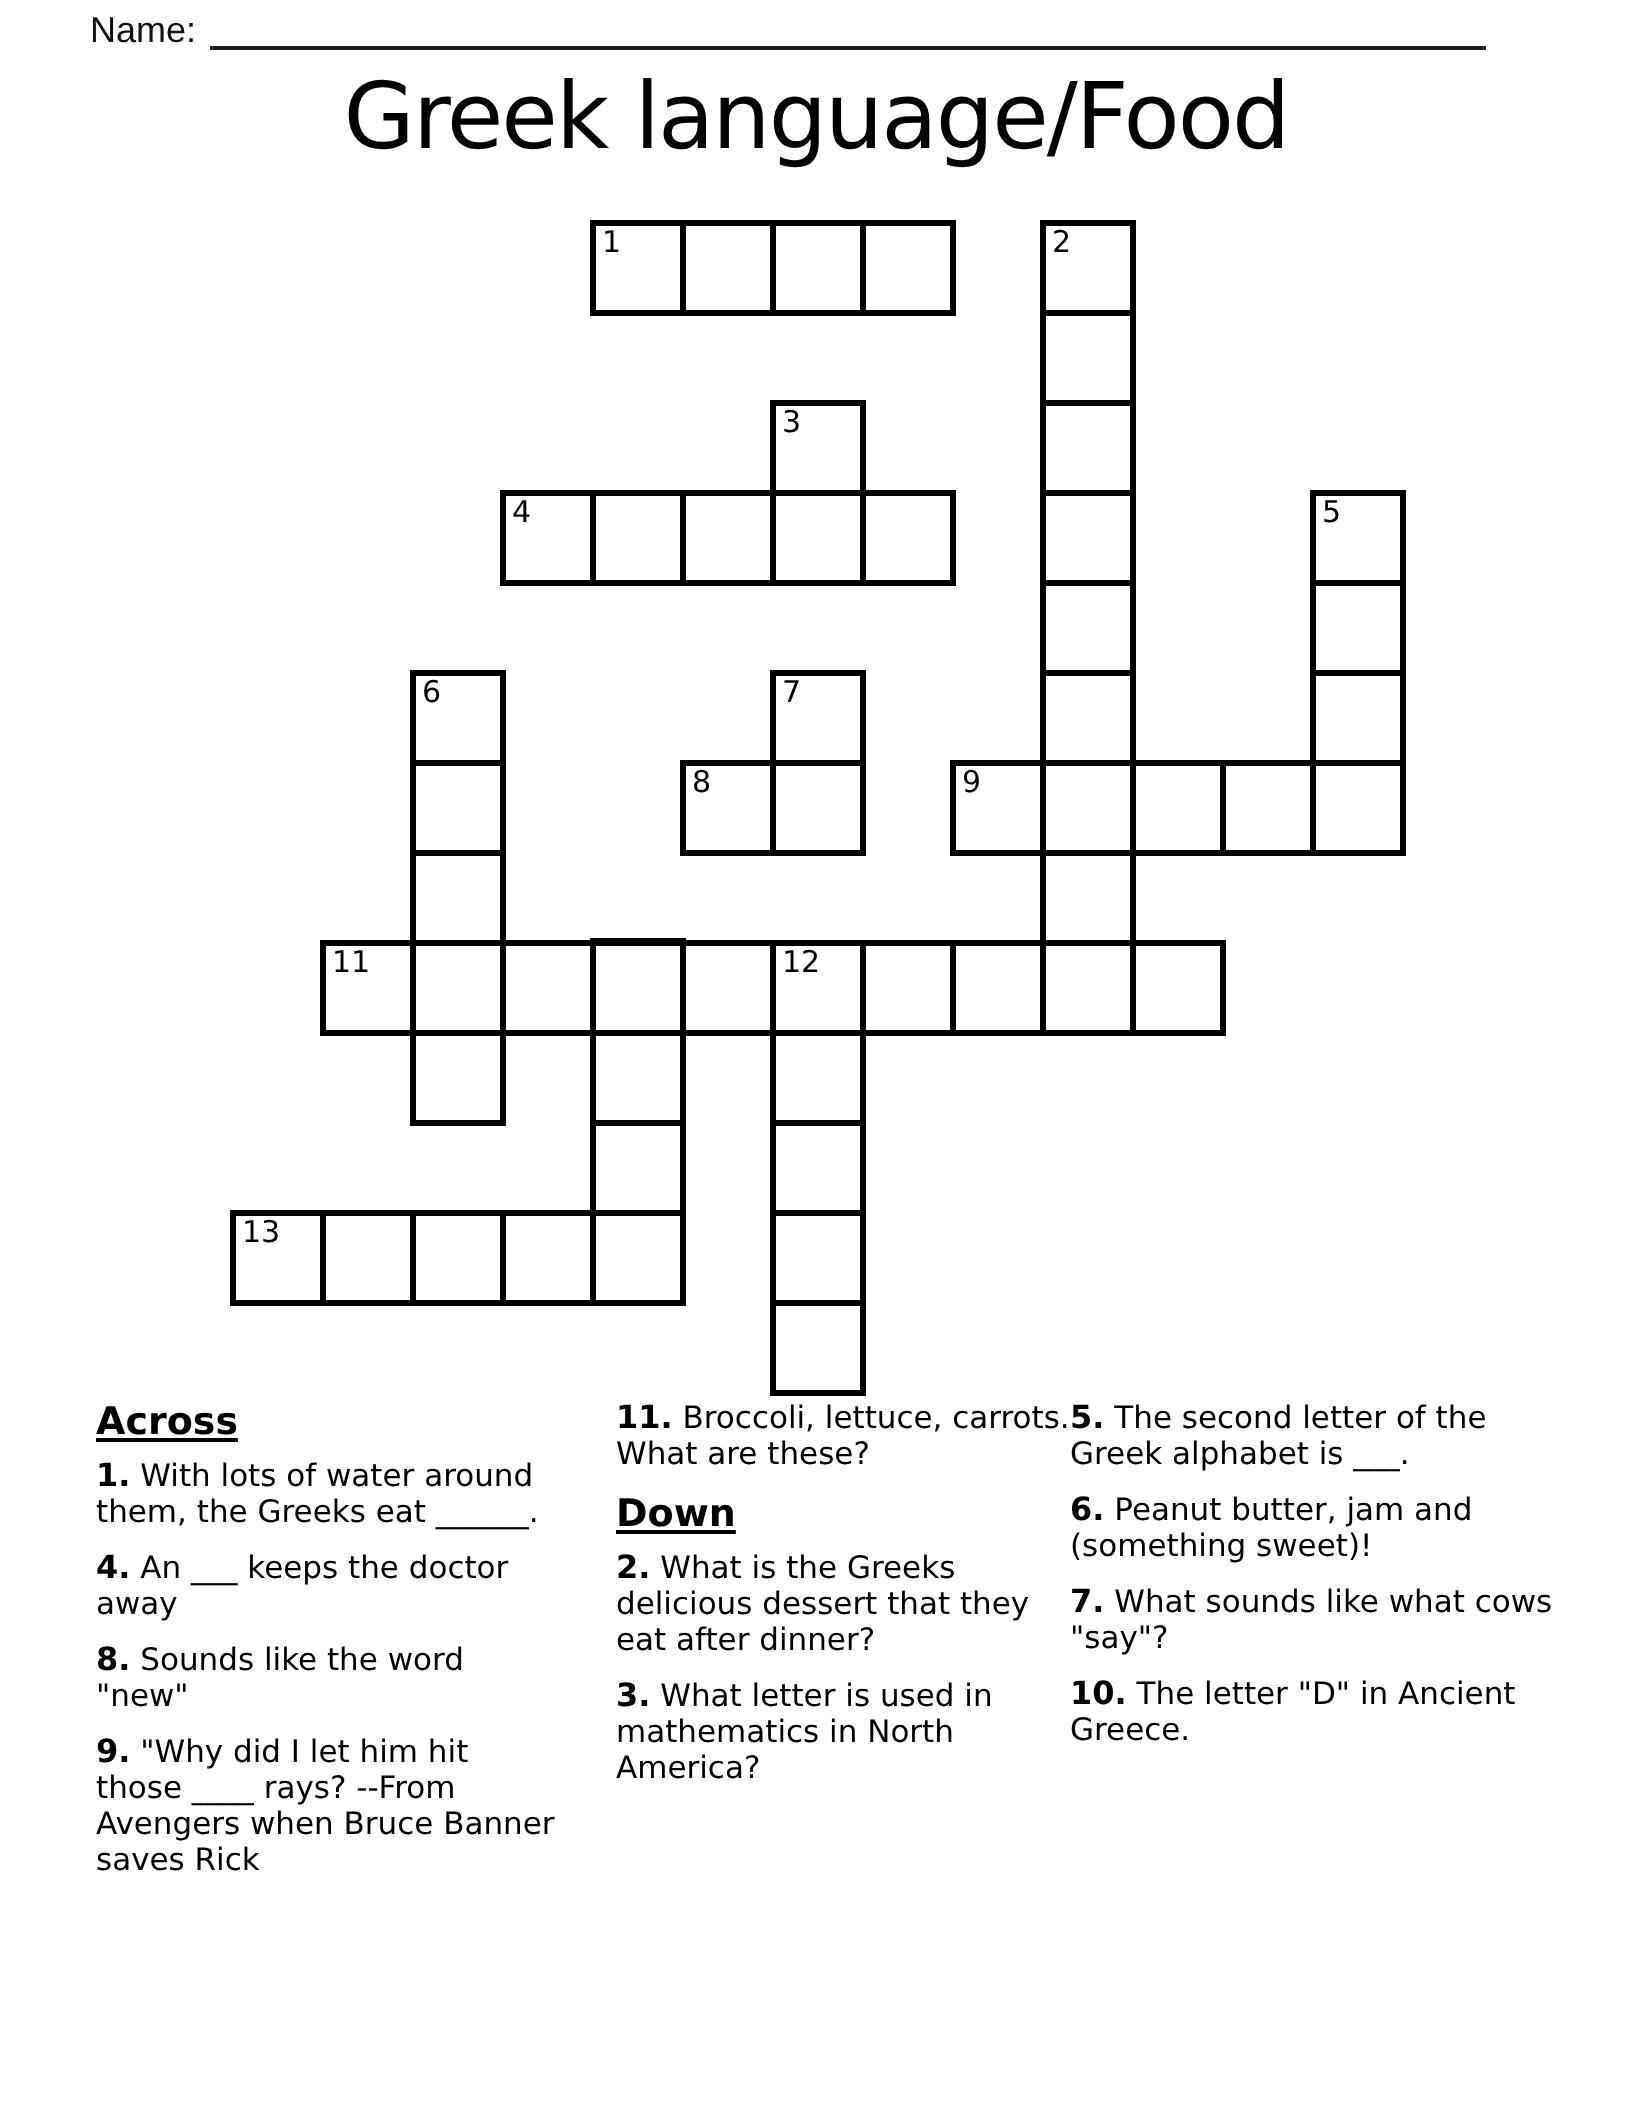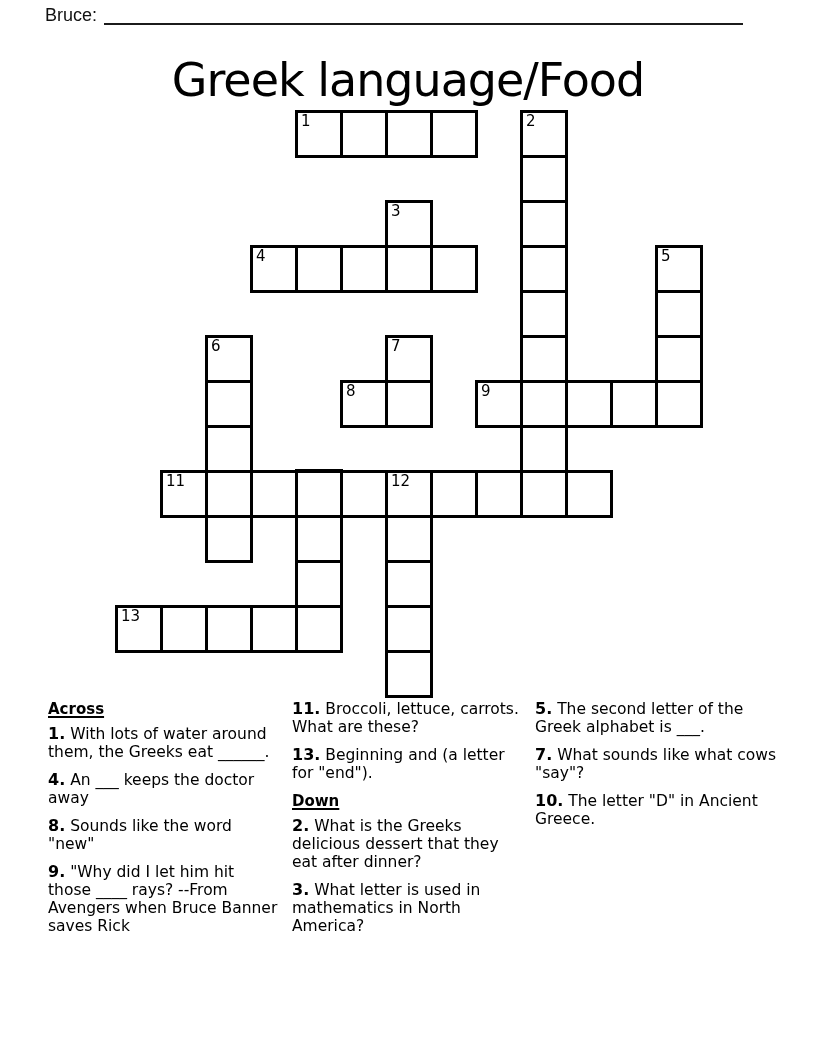--- a/index.html
+++ b/index.html
@@ -19,57 +19,56 @@
   .name-line {
     flex:1; height:17px; margin-left:7px;
     border-bottom:2px solid #1b1b1b;
   }
   
   .title {
     position:absolute; left:0; top:31px; width:816px;
     text-align:center;
     font-size:46px; line-height:1.2; font-weight:normal;
     letter-spacing:-1px;
-    margin-top:22px;
   }
   
   #grid { position:absolute; left:0; top:0; }
   .cell {
     position:absolute;
     background:#ffffff;
     border:3px solid #000;
     box-sizing:border-box;
   }
   .cellnum {
     position:absolute; top:1px; left:3px;
     font-size:15px; line-height:1; color:#000;
   }
   
   .clue-col { position:absolute; top:700px; }
   .col0 { left:48px;  width:232px; }
-  .col1 { left:292px; width:230px; }
+  .col1 { left:308px; width:230px; }
   .col2 { left:535px; width:244px; }
   .clue-header {
-    font-size:15px; font-weight:bold;
+    font-size:19px; font-weight:bold;
     text-decoration:underline;
     text-decoration-thickness:2px;
     text-underline-offset:2px;
     margin:0 0 7px 0;
   }
   .clue {
     font-size:15.5px; line-height:18px;
     margin:0 0 10px 0;
   }
   .clue-num { font-weight:bold; font-size:16px; }
 </style>
 </head>
 <body>
 
 <div class="name-row">
-  <span>Bruce:</span>
+  <span>Name:</span>
   <div class="name-line"></div>
 </div>
 
 <div class="title">Greek language/Food</div>
 
 <div id="grid">
     <div class="cell" style="left: 295px; top: 110px; width: 48px; height: 48px;">
       <span class="cellnum">1</span>
     </div>
     <div class="cell" style="left: 340px; top: 110px; width: 48px; height: 48px;"></div>
@@ -154,23 +153,23 @@
 <div id="clues">
     <div class="clue-col col0">
       <div class="clue-header">Across</div>
       <div class="clue"><span class="clue-num">1.</span> With lots of water around them, the Greeks eat ______.</div>
       <div class="clue"><span class="clue-num">4.</span> An ___ keeps the doctor away</div>
       <div class="clue"><span class="clue-num">8.</span> Sounds like the word "new"</div>
       <div class="clue"><span class="clue-num">9.</span> "Why did I let him hit those ____ rays? --From Avengers when Bruce Banner saves Rick</div>
     </div>
     <div class="clue-col col1">
       <div class="clue"><span class="clue-num">11.</span> Broccoli, lettuce, carrots. What are these?</div>
-      <div class="clue"><span class="clue-num">13.</span> Beginning and (a letter for "end").</div>
       <div class="clue-header">Down</div>
       <div class="clue"><span class="clue-num">2.</span> What is the Greeks delicious dessert that they eat after dinner?</div>
       <div class="clue"><span class="clue-num">3.</span> What letter is used in mathematics in North America?</div>
     </div>
     <div class="clue-col col2">
       <div class="clue"><span class="clue-num">5.</span> The second letter of the Greek alphabet is ___.</div>
+      <div class="clue"><span class="clue-num">6.</span> Peanut butter, jam and (something sweet)!</div>
       <div class="clue"><span class="clue-num">7.</span> What sounds like what cows "say"?</div>
       <div class="clue"><span class="clue-num">10.</span> The letter "D" in Ancient Greece.</div>
     </div>
   </div>
 
 </body></html>

